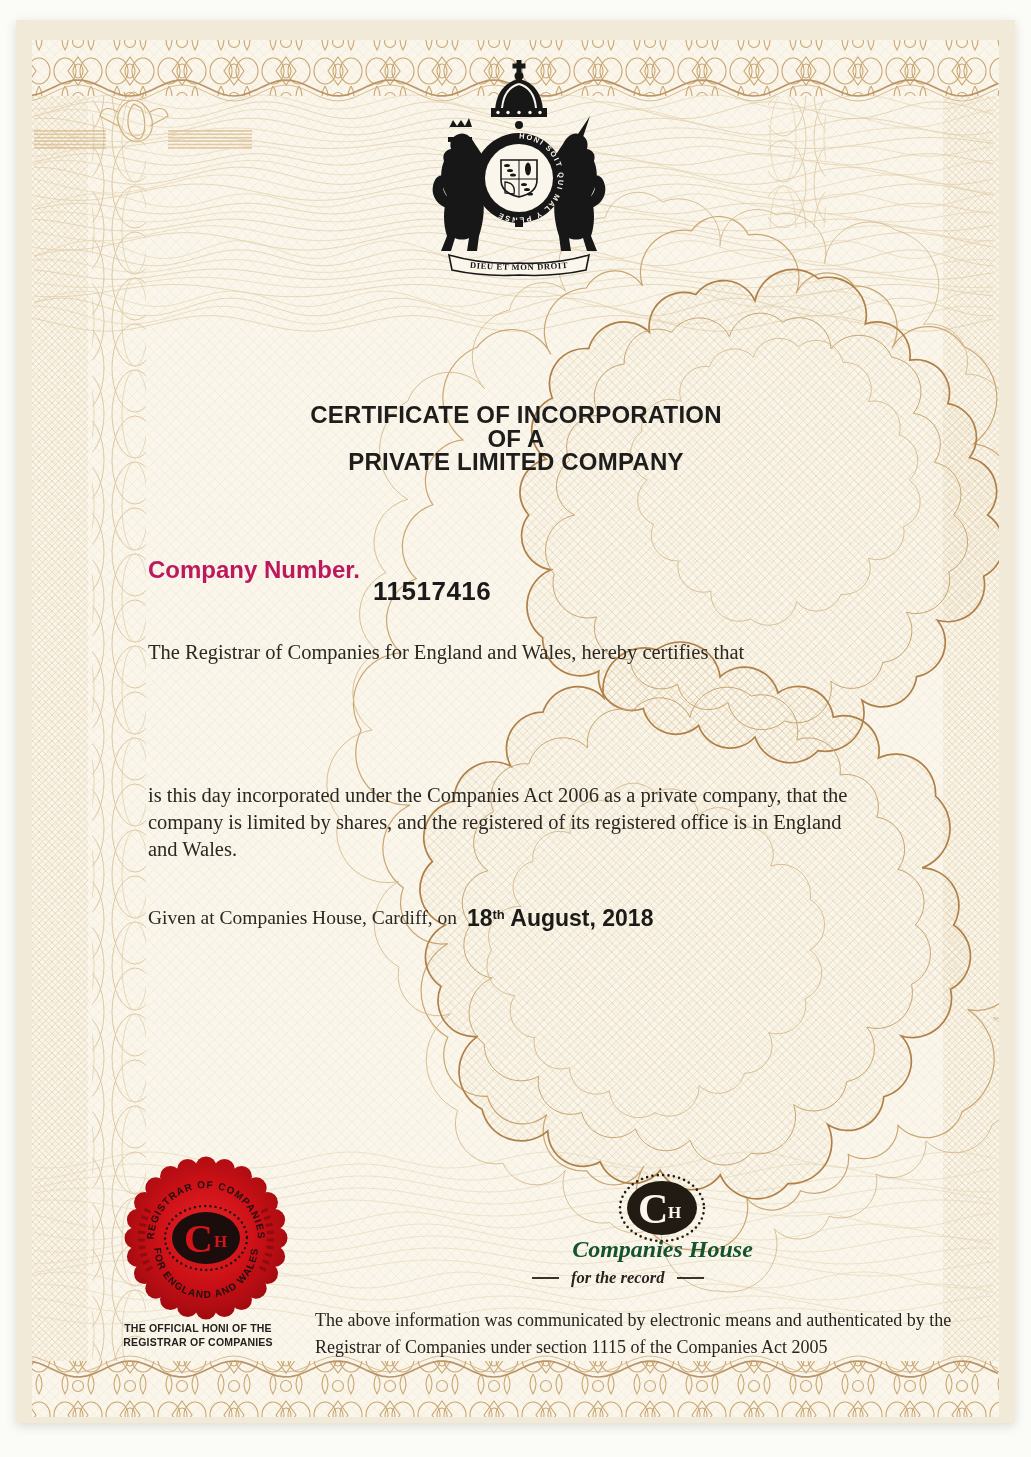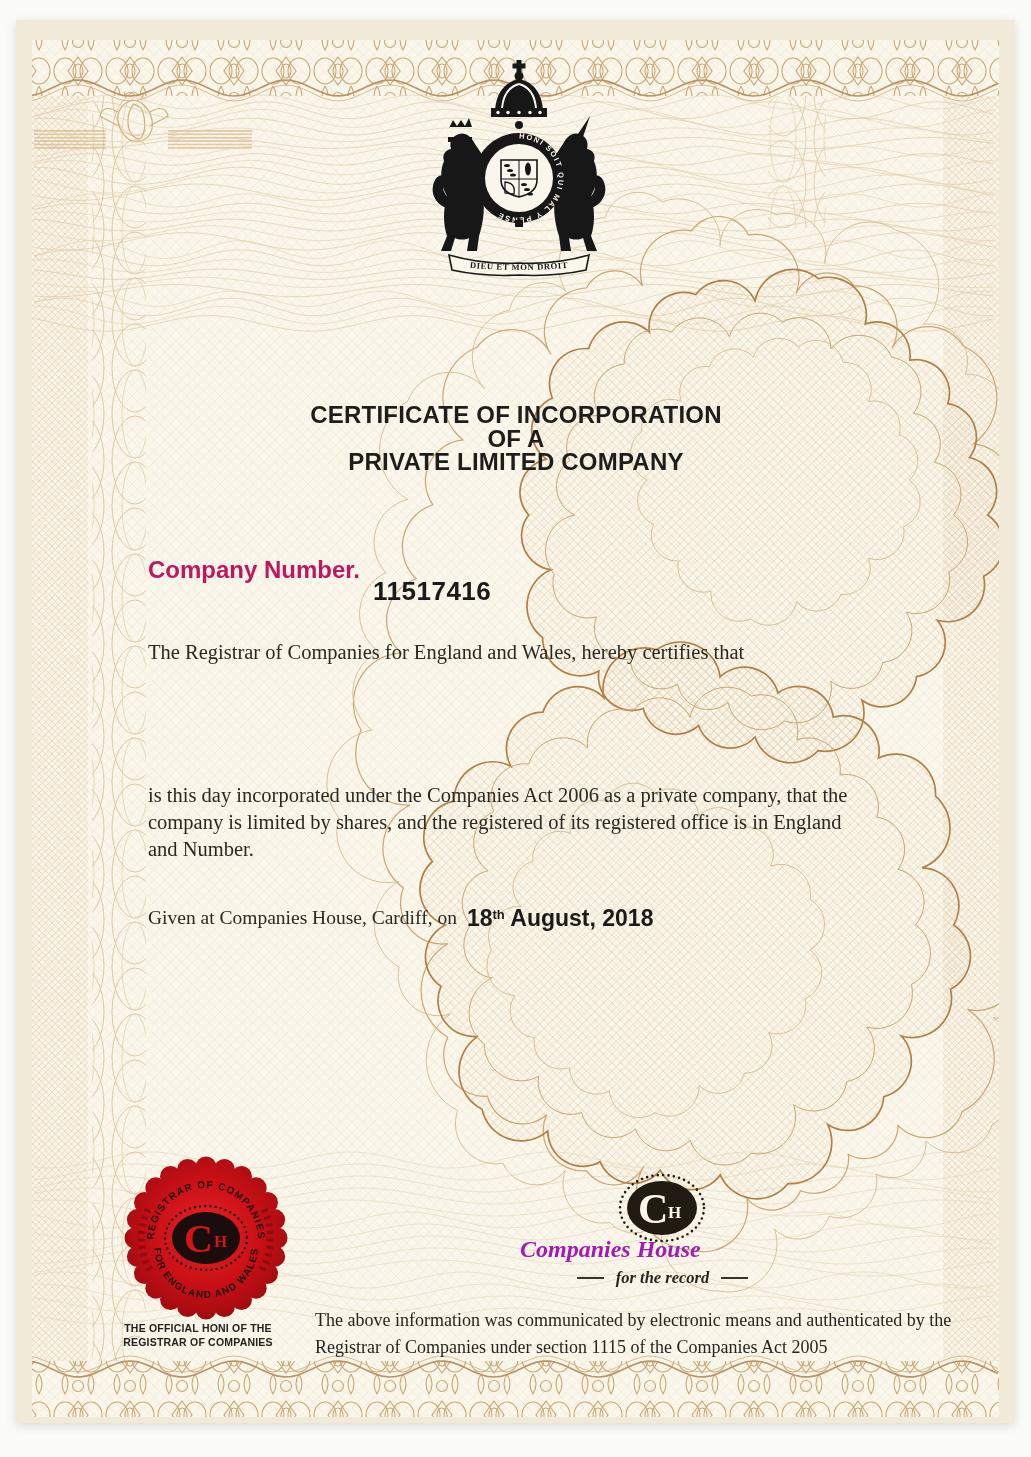--- a/index.html
+++ b/index.html
@@ -24,24 +24,24 @@
   .body-par div{white-space:nowrap;}
   .given-row{left:148px;top:903px;display:flex;align-items:baseline;}
   .given-prefix{font-family:"Liberation Serif",serif;font-size:19.5px;color:#2b2822;white-space:nowrap;}
   .given-date{font-weight:bold;font-size:23px;color:#1b1a18;margin-left:10px;position:relative;top:2px;white-space:nowrap;}
   .given-date .sup{font-size:13px;vertical-align:7px;}
 
   #seal-svg{left:114px;top:1146px;width:184px;height:184px;z-index:4;}
   .seal-caption{left:98px;top:1321px;width:200px;text-align:center;font-weight:bold;
                 font-size:10.5px;line-height:14px;color:#23211e;letter-spacing:.2px;}
   #chlogo-svg{left:612px;top:1168px;width:100px;height:80px;z-index:4;}
-  .ch-name{left:520px;top:1236px;width:285px;text-align:left;
+  .ch-name{left:520px;top:1236px;width:285px;text-align:center;
            font-family:"Liberation Serif",serif;font-style:italic;font-weight:bold;
-           font-size:24px;color:#a21caf;}
-  .ch-tagline{left:520px;top:1268px;width:285px;display:flex;align-items:center;justify-content:center;z-index:4;}
+           font-size:24px;color:#14532d;}
+  .ch-tagline{left:520px;top:1268px;width:285px;display:flex;align-items:center;z-index:4;}
   .ch-tagline .dash{width:27px;border-top:2px solid #38322a;margin:0 12px;}
   .ch-tagline .tg{font-family:"Liberation Serif",serif;font-style:italic;font-weight:bold;
                   font-size:16.5px;color:#2a241e;white-space:nowrap;}
   .footer{left:315px;top:1307px;width:700px;text-align:left;
           font-family:"Liberation Serif",serif;font-size:18px;line-height:27px;color:#27241f;}
   .footer div{white-space:nowrap;}
   #crest-svg{left:393px;top:58px;width:252px;height:226px;z-index:3;}
 </style>
 </head>
 <body>
@@ -255,21 +255,21 @@
     <span class="cn-label">Company Number.</span>
     <span class="cn-value">11517416</span>
   </div>
 
   <div class="abs txt certifies">The Registrar of Companies for England and Wales, hereby certifies that</div>
 
 
   <div class="abs txt body-par">
     <div>is this day incorporated under the Companies Act 2006 as a private company, that the</div>
     <div>company is limited by shares, and the registered of its registered office is in England</div>
-    <div>and Number.</div>
+    <div>and Wales.</div>
   </div>
 
   <div class="abs txt given-row">
     <span class="given-prefix">Given at Companies House, Cardiff, on</span>
     <span class="given-date"><span>18</span><span class="sup">th</span><span> August, 2018</span></span>
   </div>
 
   <svg id="seal-svg" class="abs" viewBox="-92 -92 184 184" xmlns="http://www.w3.org/2000/svg">
     <defs>
       <radialGradient id="sealG" gradientUnits="userSpaceOnUse" cx="0" cy="-6" r="92">

